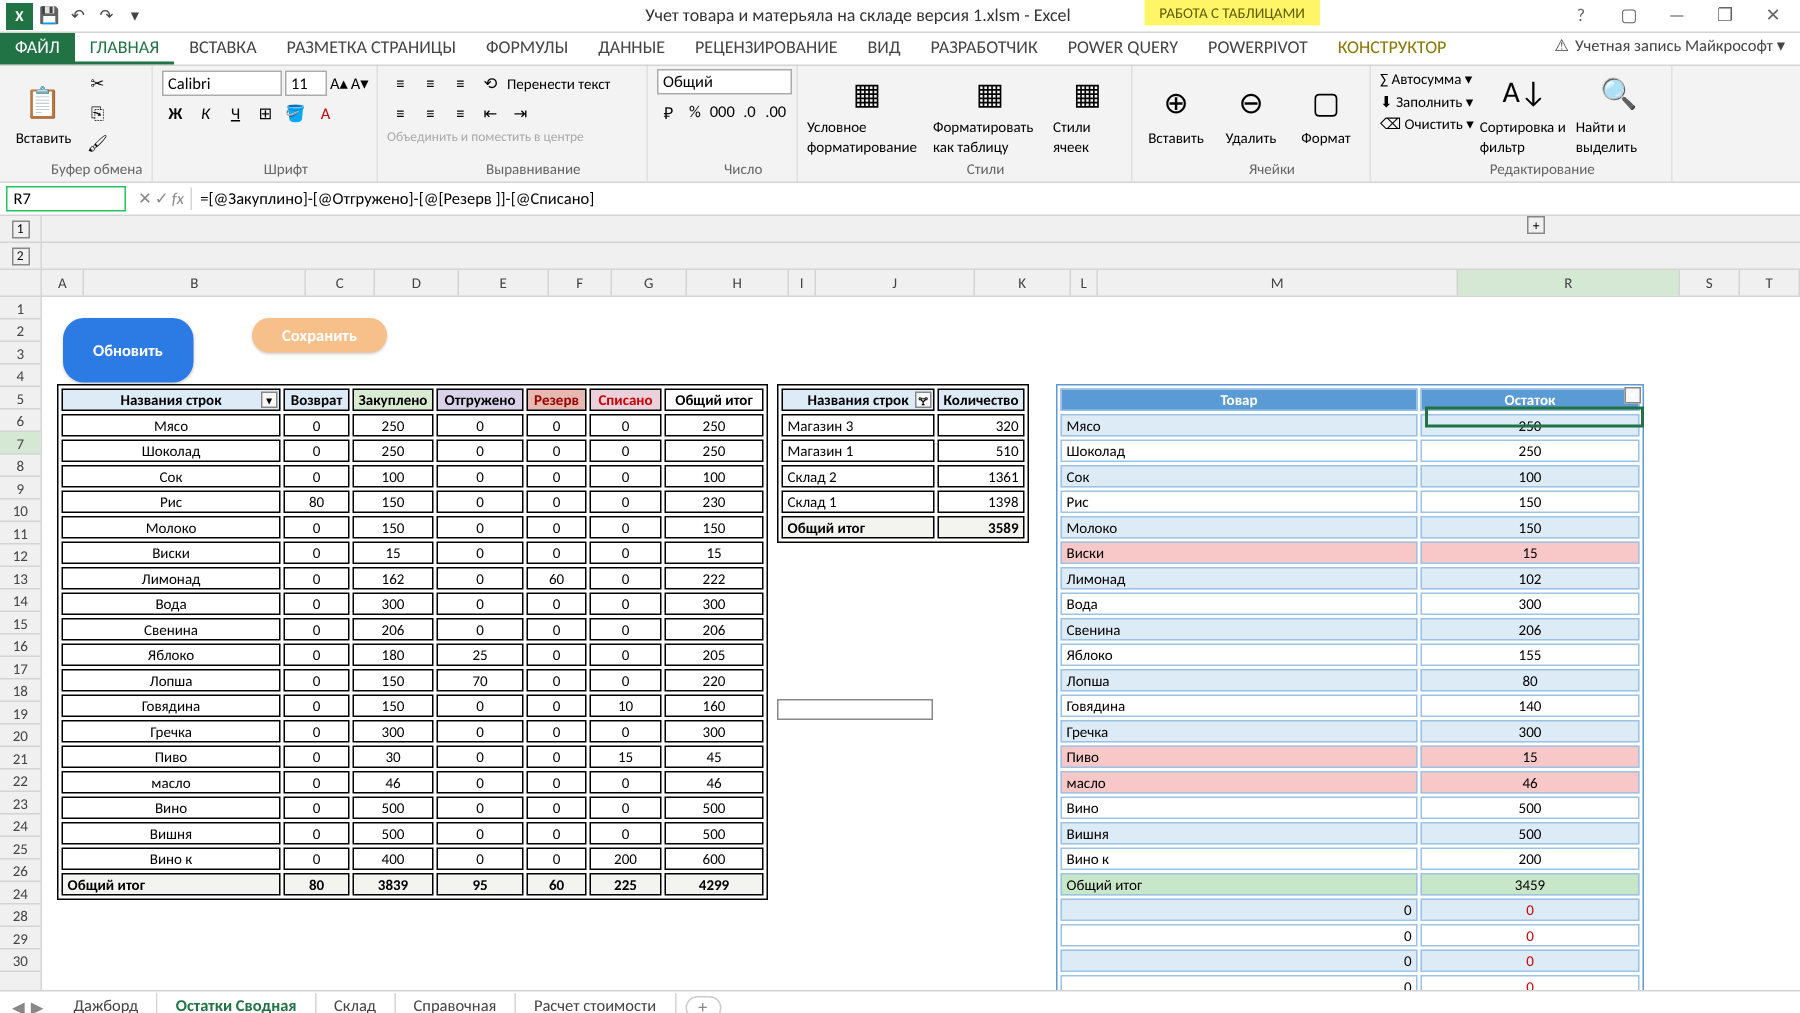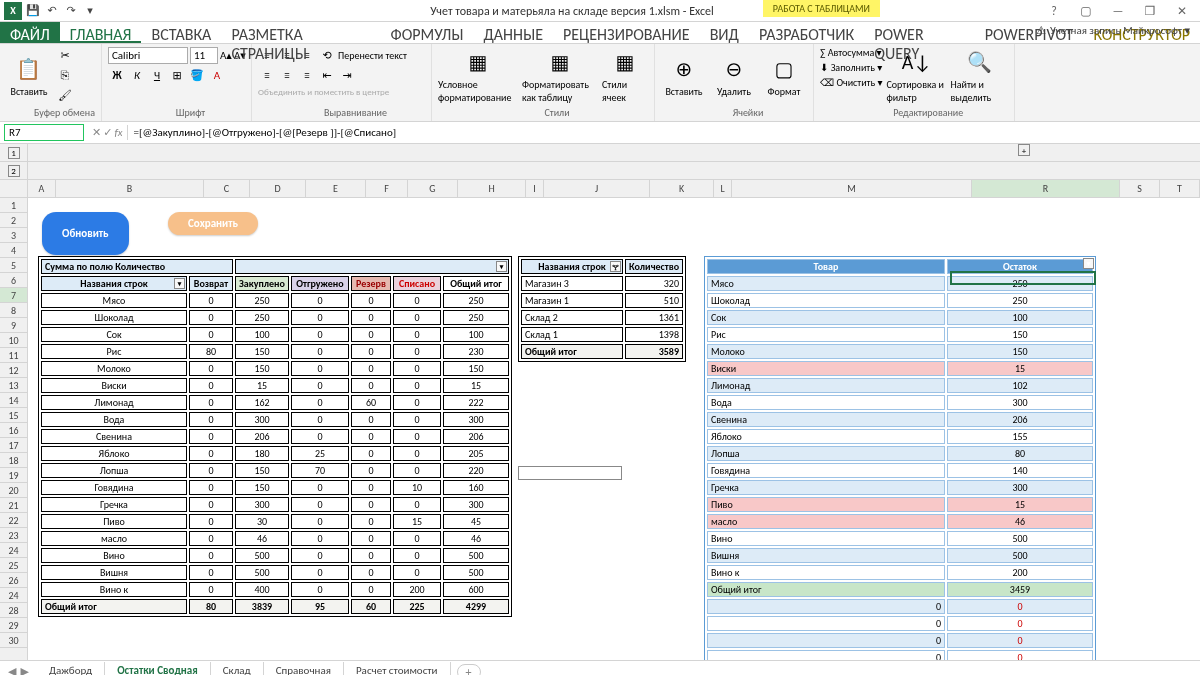--- a/index.html
+++ b/index.html
@@ -6,21 +6,21 @@
 body { background: #fff; font-size: 11px; overflow: hidden; }
 .titlebar { height: 22px; background: #fff; display: flex; align-items: center; border-bottom: 1px solid #d4d4d4; }
 .qat { display: flex; align-items: center; gap: 3px; padding: 0 4px; }
 .qat-icon { width: 16px; height: 16px; display: flex; align-items: center; justify-content: center; font-size: 11px; color: #444; cursor: pointer; }
 .excel-icon { width: 18px; height: 18px; background: #217346; color: #fff; display: flex; align-items: center; justify-content: center; font-size: 10px; font-weight: bold; }
 .title-center { flex: 1; text-align: center; font-size: 12px; color: #333; }
 .context-tab { position: absolute; right: 320px; top: 0; background: #fff566; padding: 2px 10px; font-size: 10px; color: #5c5c00; }
 .title-right { display: flex; gap: 8px; padding-right: 6px; align-items: center; }
 .win-btn { width: 24px; height: 18px; display: flex; align-items: center; justify-content: center; font-size: 12px; color: #666; cursor: pointer; }
 .tabs { height: 22px; background: #fff; display: flex; border-bottom: 1px solid #d4d4d4; position: relative; }
-.tab { padding: 3px 10px; font-size: 16px; color: #444; cursor: pointer; }
+.tab { padding: 3px 10px; font-size: 12px; color: #444; cursor: pointer; }
 .tab.file { background: #217346; color: #fff; }
 .tab.active { background: #fff; border-bottom: 2px solid #217346; color: #217346; }
 .tab.context { color: #8a7600; }
 .account-warn { position: absolute; right: 10px; top: 2px; font-size: 11px; color: #444; display: flex; align-items: center; gap: 4px; }
 .ribbon { height: 78px; background: #f3f3f3; border-bottom: 1px solid #d4d4d4; display: flex; }
 .rgroup { border-right: 1px solid #e0e0e0; padding: 2px 6px; display: flex; flex-direction: column; justify-content: space-between; }
 .rgroup-content { display: flex; gap: 4px; flex: 1; }
 .rgroup-label { font-size: 10px; color: #666; text-align: center; margin-left: 28px; }
 .big-btn { display: flex; flex-direction: column; align-items: center; justify-content: center; width: 46px; font-size: 10px; cursor: pointer; gap: 2px; }
 .big-icon { width: 28px; height: 28px; display: flex; align-items: center; justify-content: center; font-size: 20px; }
@@ -165,20 +165,33 @@
         <div class="small-btn">≡</div>
         <div class="small-btn">≡</div>
         <div class="small-btn">≡</div>
         <div class="small-btn">⇤</div>
         <div class="small-btn">⇥</div>
       </div>
       <span style="font-size:9px;color:#aaa">Объединить и поместить в центре</span>
     </div>
     <div class="rgroup-label">Выравнивание</div>
   </div>
+  <div class="rgroup" style="width:100px">
+    <div class="rgroup-content vcol">
+      <input class="font-select" style="width: 90px;" value="Общий">
+      <div class="font-row">
+        <div class="small-btn">₽</div>
+        <div class="small-btn">%</div>
+        <div class="small-btn">000</div>
+        <div class="small-btn">.0</div>
+        <div class="small-btn">.00</div>
+      </div>
+    </div>
+    <div class="rgroup-label">Число</div>
+  </div>
   <div class="rgroup">
     <div class="rgroup-content">
       <div class="big-btn" style="width:80px">
           <div class="big-icon">▦</div>
           <span>Условное форматирование</span>
         </div>
       <div class="big-btn" style="width:76px">
           <div class="big-icon">▦</div>
           <span>Форматировать как таблицу</span>
         </div>
@@ -303,26 +316,20 @@
         <div class="col-header" style="width: 40px;">S</div>
         <div class="col-header" style="width: 40px;">T</div>
       </div>
     <div class="grid-body" id="grid-body">
       <div class="btn-update" style="left:14px;top:14px">Обновить</div>
       <div class="btn-save" style="left:140px;top:14px">Сохранить</div>
 
       <table class="tbl" id="pivot1" style="left:10px;top:58px">
           <tbody>
             <tr>
-              <td colspan="2" class="hdr-filter" style="text-align:left">Сумма по полю Количество</td>
-              <td colspan="5" class="hdr-filter">
-                <div class="filter-arrow">▾</div>
-              </td>
-            </tr>
-            <tr>
               <td class="hdr-filter" style="width:146px">Названия строк<div class="filter-arrow">▾</div></td>
               <td class="th-vozvrat" style="width:44px">Возврат</td>
               <td class="th-zakup" style="width:54px">Закуплено</td>
               <td class="th-otgruz" style="width:58px">Отгружено</td>
               <td class="th-rezerv" style="width:40px">Резерв</td>
               <td class="th-spis" style="width:48px">Списано</td>
               <td class="th-itog" style="width:66px">Общий итог</td>
             </tr>
             <tr>
               <td class="tbl-row-label">Мясо</td>

